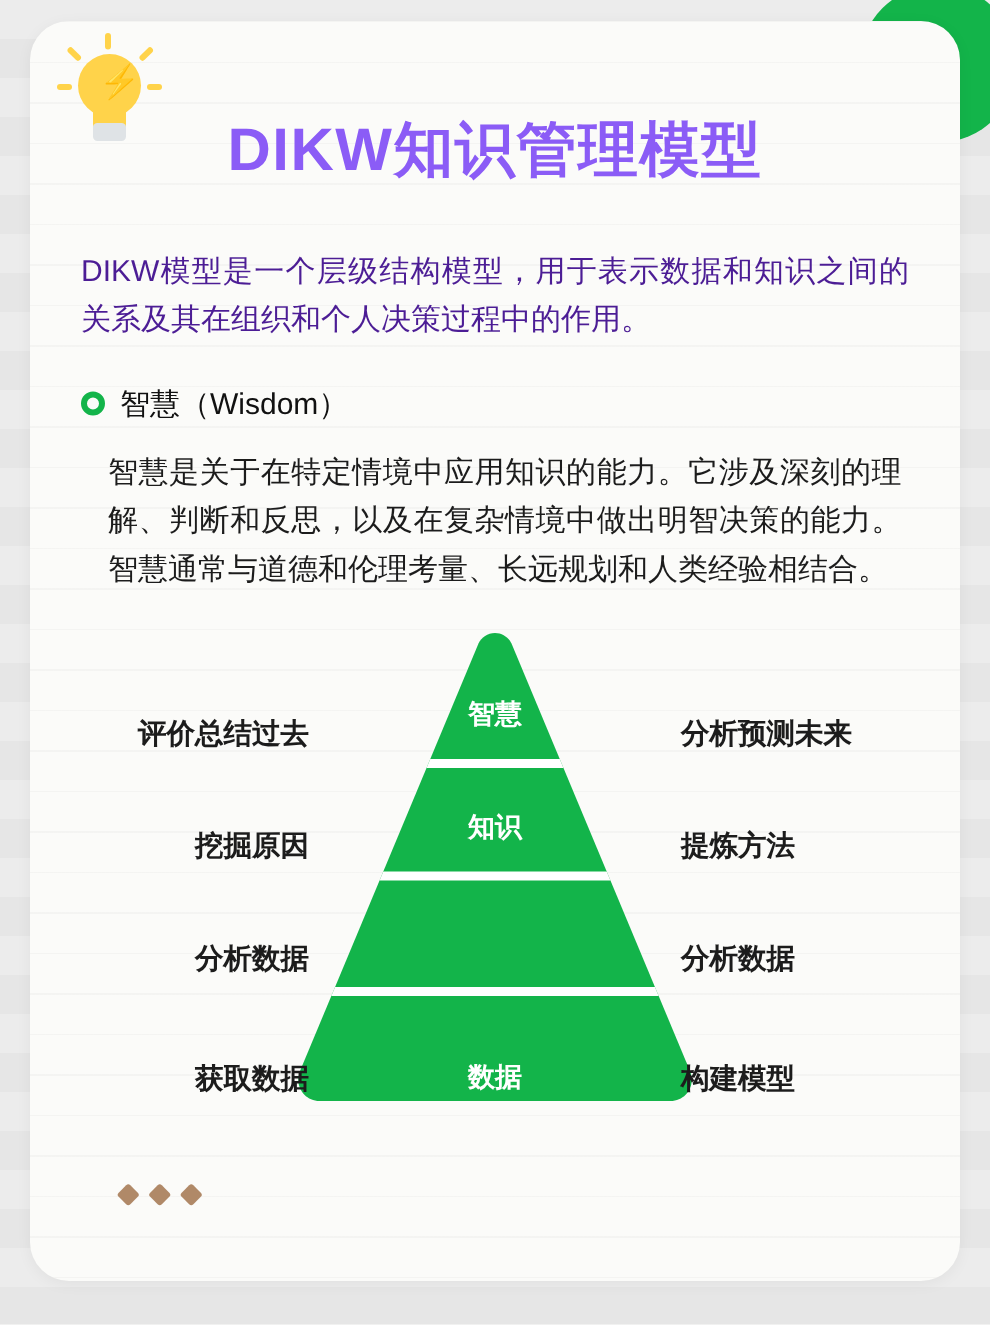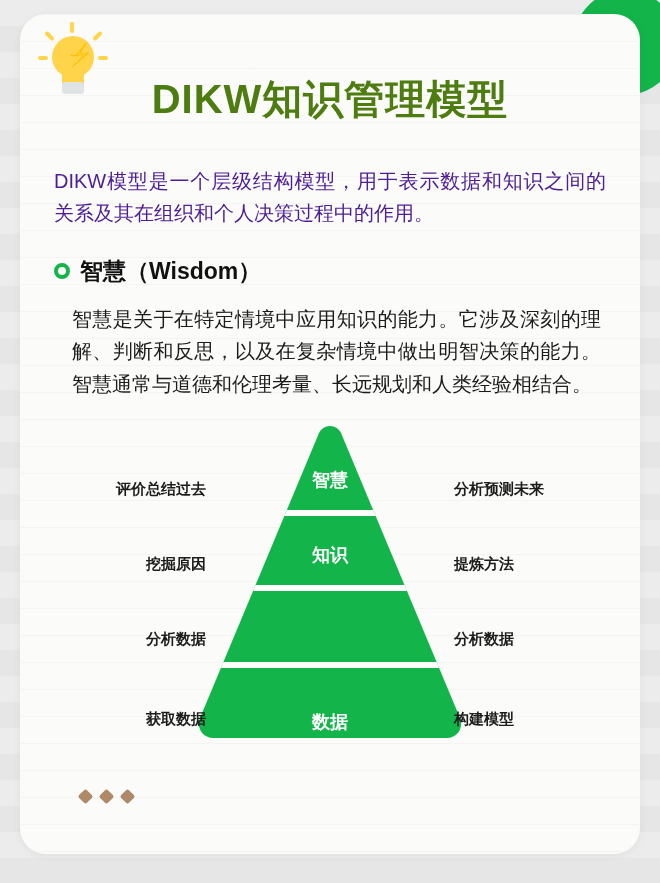--- a/index.html
+++ b/index.html
@@ -120,21 +120,21 @@
   .ray.r1 { left: 32px; top: -2px; width: 4px; height: 11px; }
   .ray.r2 { left: 6px;  top: 10px; width: 11px; height: 4px; transform: rotate(45deg); }
   .ray.r3 { left: 54px; top: 10px; width: 11px; height: 4px; transform: rotate(-45deg); }
   .ray.r4 { left: 0px;  top: 32px; width: 10px; height: 4px; }
   .ray.r5 { left: 60px; top: 32px; width: 10px; height: 4px; }
 
   .title {
     margin: 0;
     padding-top: 58px;
     text-align: center;
-    color: #4d7c0f;
+    color: #8b5cf6;
     font-size: 40px;
     font-weight: bold;
     letter-spacing: 1px;
   }
 
   .intro {
     margin: 38px 0 0 0;
     font-size: 20px;
     line-height: 1.62;
     color: #4c1d95;
@@ -148,22 +148,22 @@
   }
   .dot {
     width: 16px;
     height: 16px;
     border-radius: 50%;
     border: 4px solid #13b44a;
     box-sizing: border-box;
     margin-right: 10px;
   }
   .section-title {
-    font-size: 23px;
-    font-weight: bold;
+    font-size: 20px;
+    font-weight: normal;
     color: #111;
   }
 
   .section-body {
     margin: 16px 5px 0 18px;
     font-size: 20px;
     line-height: 1.62;
     color: #1c1c1c;
     text-align: justify;
   }
@@ -193,21 +193,21 @@
     font-weight: bold;
     pointer-events: none;
   }
   .tier-label.t0 { top: 46px; font-family: Liberation Mono, monospace; }
   .tier-label.t1 { top: 121px; }
   .tier-label.t2 { top: 196px; }
   .tier-label.t3 { top: 288px; }
 
   .side-label {
     position: absolute;
-    font-size: 15px;
+    font-size: 19px;
     color: #1c1c1c;
     font-weight: bold;
     white-space: nowrap;
   }
   .side-label.left  { text-align: right; right: 400px; }
   .side-label.right { text-align: right;  left: 400px; }
 
   .l0 { top: 58px; }
   .l1 { top: 133px; }
   .l2 { top: 208px; }

